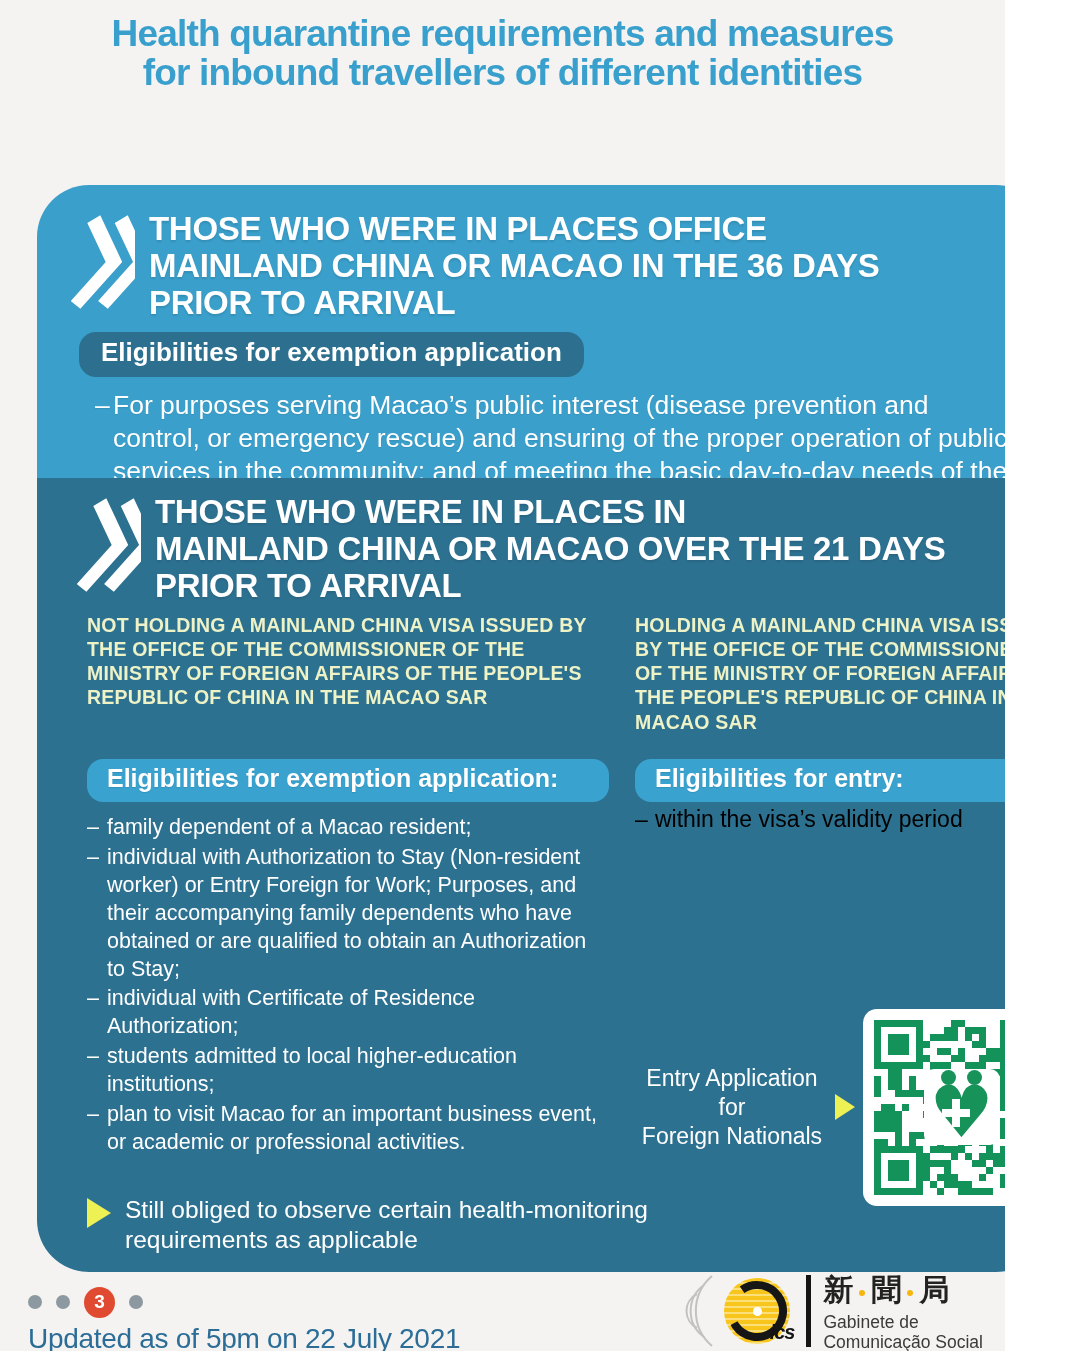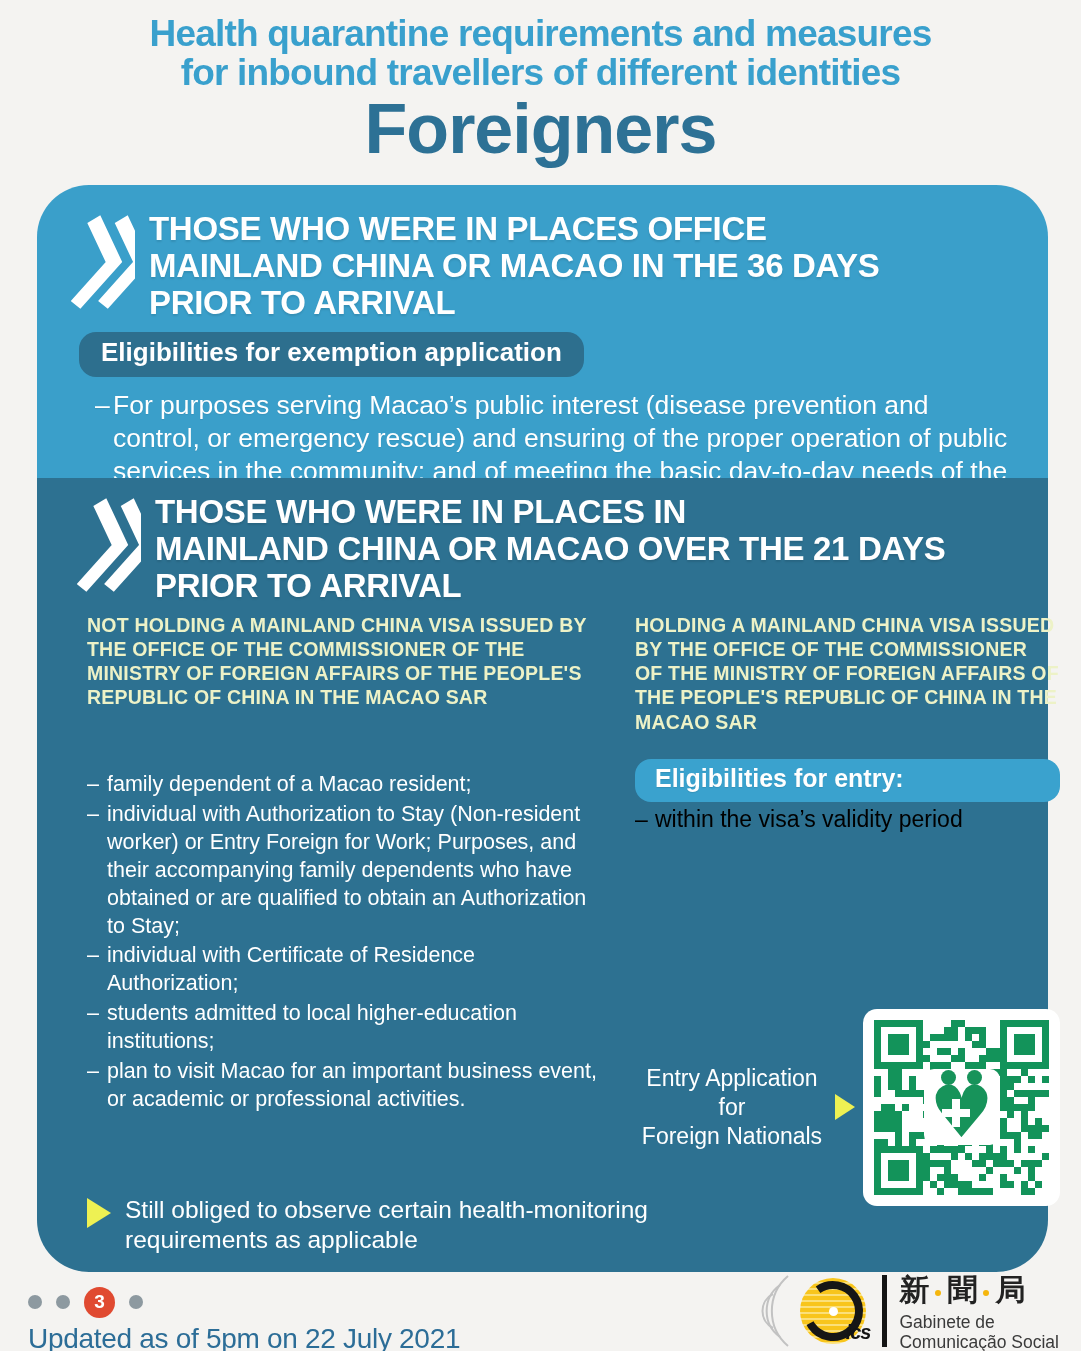--- a/index.html
+++ b/index.html
@@ -1,17 +1,17 @@
 <!DOCTYPE html>
 <html><head>
 <meta charset="utf-8">
 <style>
   html,body{margin:0;padding:0;}
   body{font-family:"Liberation Sans",sans-serif;}
-  .poster{position:relative;width:1081px;height:1351px;background:#f4f3f1;overflow:hidden;}
+  .poster{position:relative;width:1005px;height:1351px;background:#f4f3f1;overflow:hidden;}
 
   
   .header{position:absolute;top:14px;left:0;right:0;text-align:center;}
   .title-line{font-size:37px;font-weight:800;color:#39a0cd;line-height:1.06;letter-spacing:-0.8px;}
   .foreigners{font-size:70px;font-weight:800;color:#2d7195;line-height:1.02;margin-top:2px;letter-spacing:-1px;}
 
   
   .card{position:absolute;left:37px;width:1011px;box-sizing:border-box;}
   .card1{top:185px;height:293px;background:#3a9fca;border-radius:52px 52px 0 0;padding:24px 26px 0 34px;}
   .card2{top:478px;height:794px;background:#2d7191;border-radius:0 0 52px 52px;padding:14px 26px 0 40px;}
@@ -75,21 +75,20 @@
   .logo-text .pt{color:#3a3a3a;font-size:17.5px;line-height:1.12;margin-top:2px;}
 </style>
 </head>
 <body>
 
 <div class="poster">
 
   <div class="header">
     <div class="title-line">Health quarantine requirements and measures</div>
     <div class="title-line">for inbound travellers of different identities</div>
-    <div class="foreigners">Foreigners</div>
   </div>
 
   <section class="card card1">
     <div class="sec-head">
       <svg class="chev" viewBox="0 0 70 104">
         <g fill="none" stroke="#ffffff" stroke-width="15" transform="skewX(-12) translate(20,0)">
           <path d="M6 5 L38 52 L6 99"></path>
           <path d="M36 5 L68 52 L36 99"></path>
         </g>
       </svg>
@@ -118,20 +117,21 @@
         <span>THOSE WHO WERE IN PLACES IN</span><br>
         <span>MAINLAND CHINA OR MACAO OVER THE 21 DAYS</span><br>
         <span>PRIOR TO ARRIVAL</span>
       </h2>
     </div>
 
     <div class="cols">
 
       <div class="col-left">
         <div class="col-head">NOT HOLDING A MAINLAND CHINA VISA ISSUED BY THE OFFICE OF THE COMMISSIONER OF THE MINISTRY OF FOREIGN AFFAIRS OF THE PEOPLE'S REPUBLIC OF CHINA IN THE MACAO SAR</div>
+        <div class="badge badge-light">Eligibilities for exemption application:</div>
         <ul class="list">
           <li class="li">
               <span class="dash">–</span>
               <span>family dependent of a Macao resident;</span>
             </li>
           <li class="li">
               <span class="dash">–</span>
               <span>individual with Authorization to Stay (Non-resident worker) or Entry Foreign for Work; Purposes, and their accompanying family dependents who have obtained or are qualified to obtain an Authorization to Stay;</span>
             </li>
           <li class="li">

